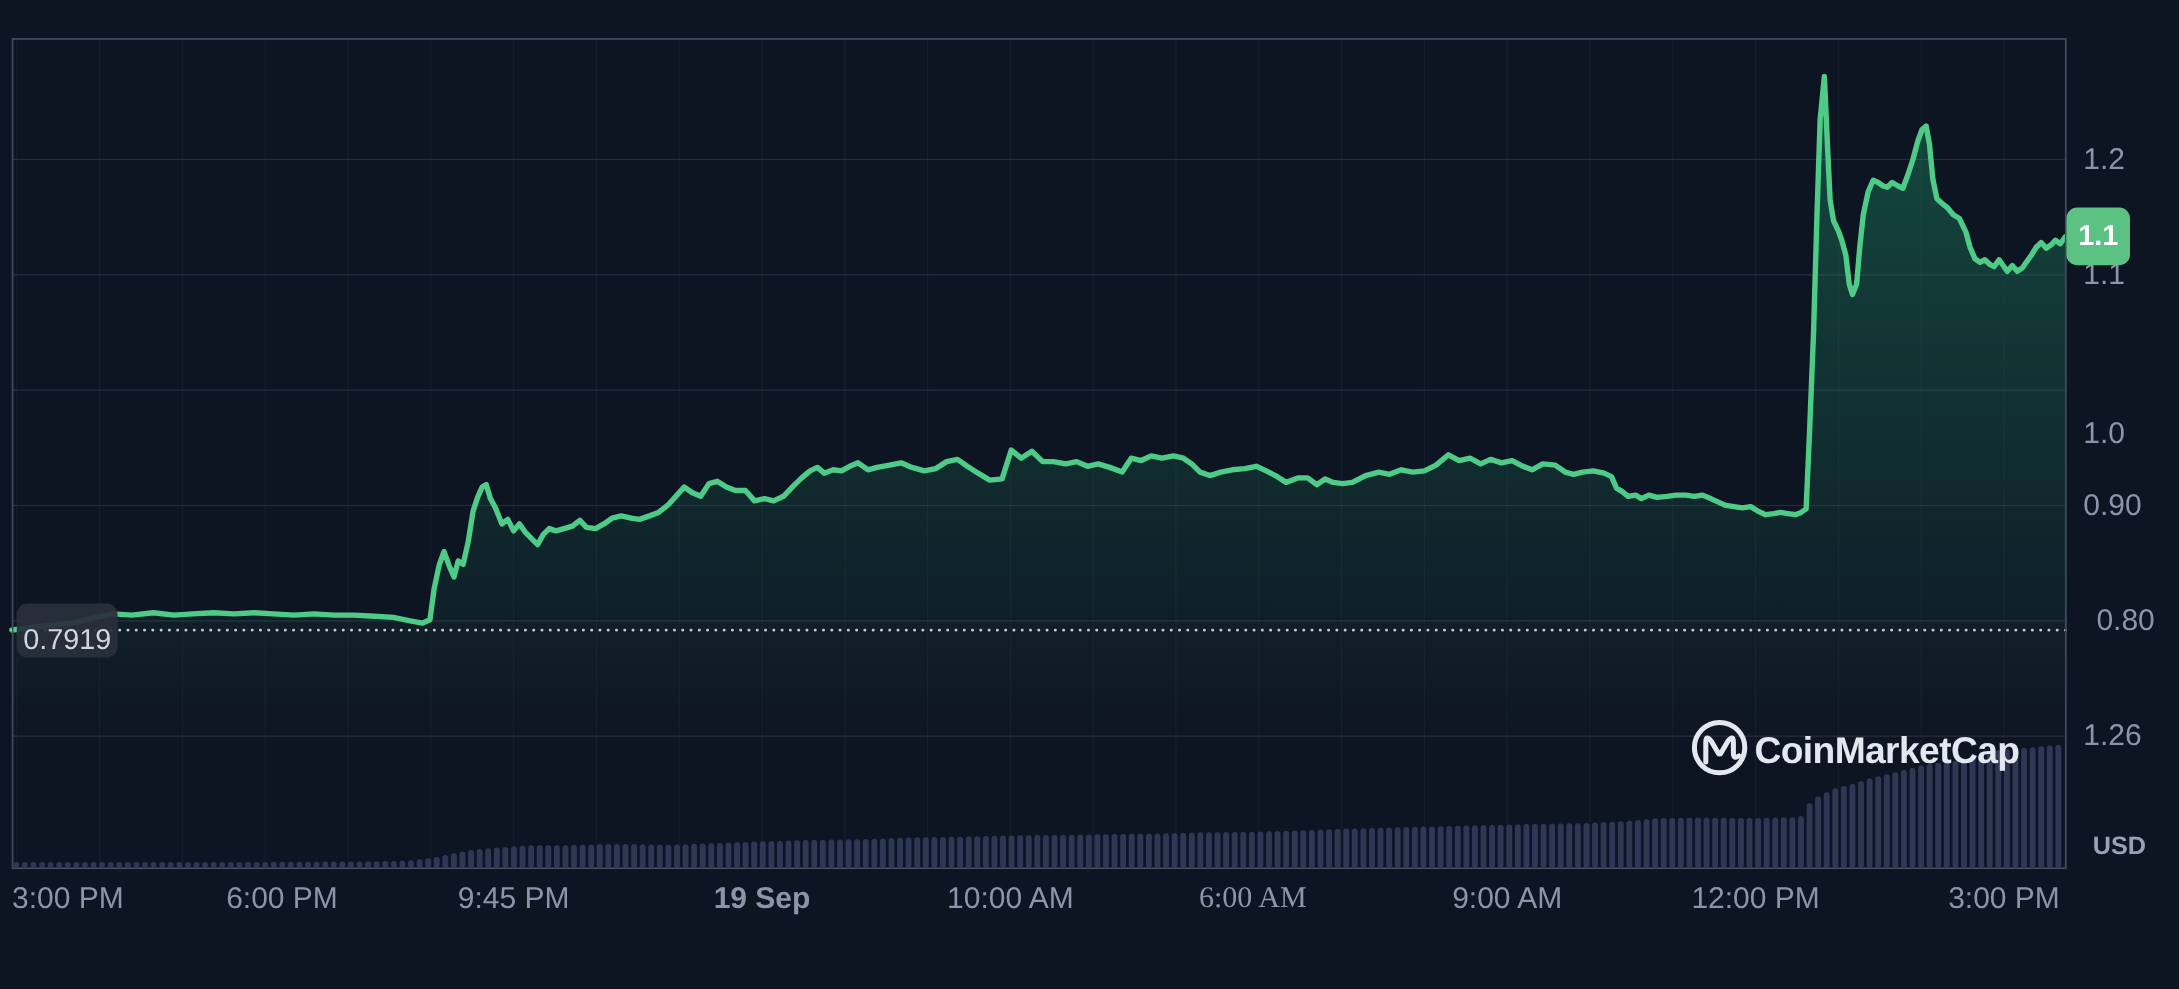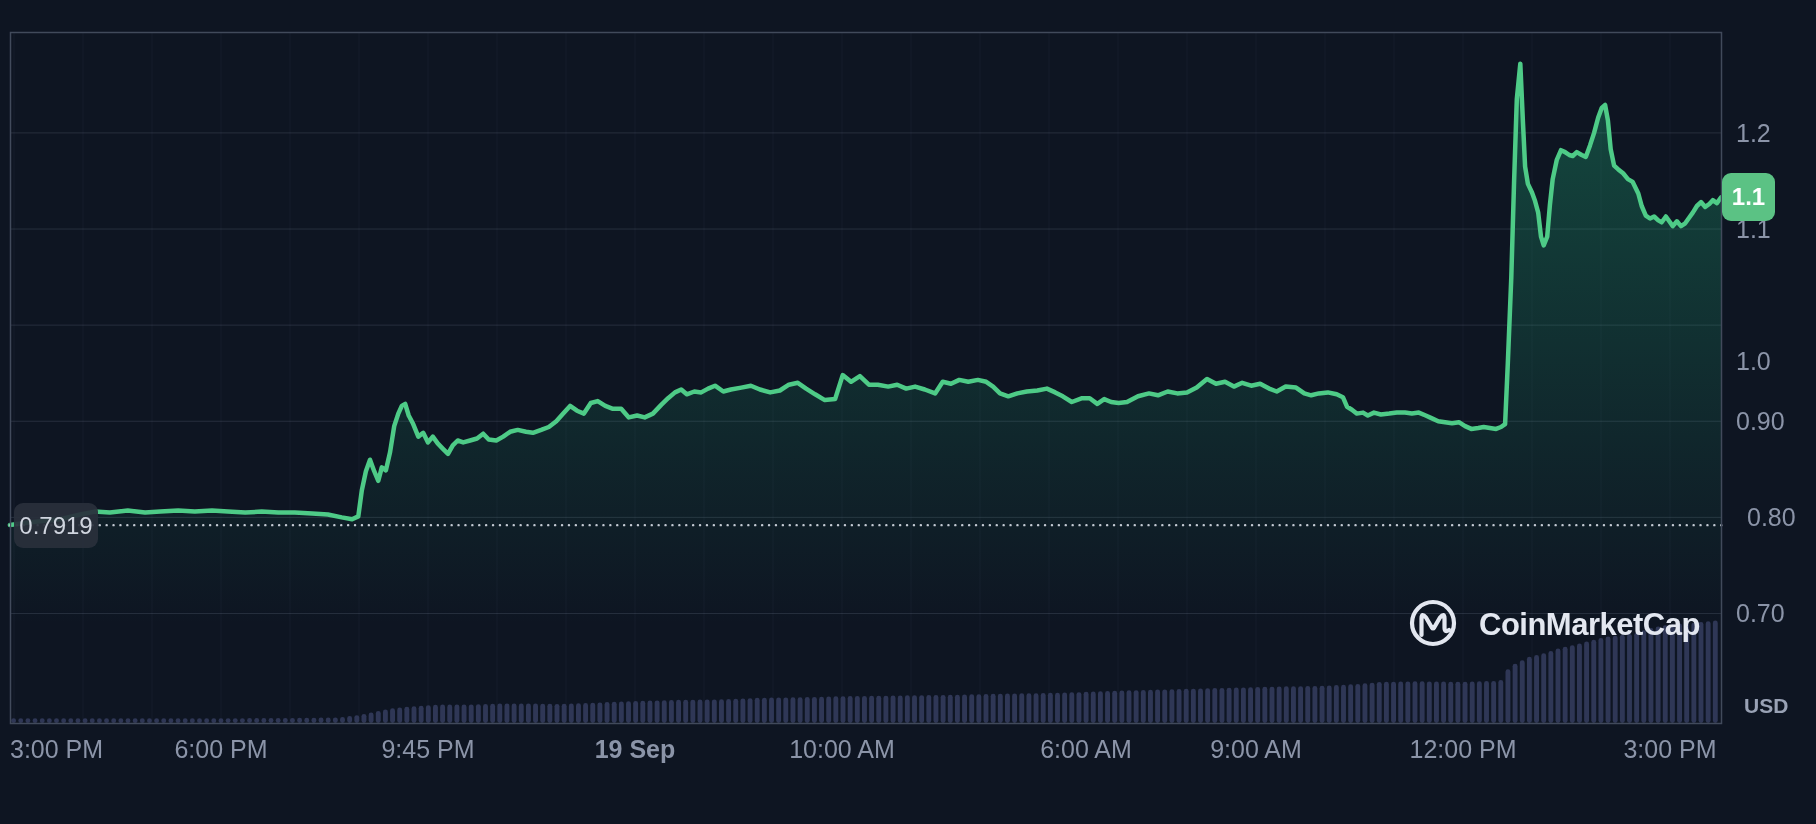--- a/index.html
+++ b/index.html
@@ -16,21 +16,21 @@
               font-size:21px;font-weight:bold;z-index:2;}
   #price-badge{position:absolute;left:1722px;top:173px;width:53px;height:48px;
                background:var(--c-badge,#5bc284);border-radius:9px;z-index:4;
                display:flex;align-items:center;justify-content:center;
                color:var(--c-badge-text,#fff);font-size:24px;font-weight:bold;}
   #ref-badge{position:absolute;left:14px;top:503px;width:84px;height:45px;
              background:var(--c-refbg,rgba(41,47,59,0.93));border-radius:9px;z-index:4;
              display:flex;align-items:center;justify-content:center;
              color:var(--c-reftext,#d0d5df);font-size:24px;}
   #watermark{position:absolute;left:1407px;top:597px;z-index:3;display:flex;
-             align-items:center;gap:20px;color:var(--c-wm,#e3e7f0);}
+             align-items:center;gap:3px;color:var(--c-wm,#e3e7f0);}
   #watermark .wm-text{font-size:31px;font-weight:bold;letter-spacing:-0.5px;line-height:52px;}
 </style>
 </head>
 <body>
 
 <div id="chart-root">
   <svg id="chart-svg" width="1816" height="824">
       <defs>
         <linearGradient id="areaG" x1="0" y1="0" x2="0" y2="1">
           <stop offset="0%" stop-color="rgba(34,197,133,0.30)"></stop>
@@ -312,41 +312,41 @@
       <line x1="10" y1="525.146111111111" x2="1722" y2="525.146111111111" stroke="rgba(228,233,242,0.85)" stroke-width="2.4" stroke-dasharray="0.1 6.8" stroke-linecap="round"></line>
       <rect x="10.5" y="32.5" width="1711" height="691" fill="none" stroke="#414a5b" stroke-width="1.5"></rect>
     </svg>
 
   <div id="y-axis">
       <div class="axis-label y-label" style="top: 118.917px;">1.2</div>
       <div class="axis-label y-label" style="top: 215.028px;">1.1</div>
       <div class="axis-label y-label" style="top: 311.139px; margin-top: 36px;">1.0</div>
       <div class="axis-label y-label" style="top: 407.25px;">0.90</div>
       <div class="axis-label y-label" style="top: 503.361px; margin-left: 11px;">0.80</div>
-      <div class="axis-label y-label" style="top: 599.472px;">0.70</div>
+      <div class="axis-label y-label" style="top: 599.472px;">1.26</div>
     </div>
   <div id="x-axis">
       <div class="axis-label x-label first" style="left: 10px;">3:00 PM</div>
-      <div class="axis-label x-label" style="left: 221px;">6:00 PM</div>
+      <div class="axis-label x-label" style="left: 235px;">6:00 PM</div>
       <div class="axis-label x-label" style="left: 428px;">9:45 PM</div>
       <div class="axis-label x-label" style="left: 635px; font-weight: bold;">19 Sep</div>
       <div class="axis-label x-label" style="left: 842px;">10:00 AM</div>
-      <div class="axis-label x-label" style="left: 1086px;">6:00 AM</div>
+      <div class="axis-label x-label" style="left: 1044px; font-family: Liberation Serif, serif;">6:00 AM</div>
       <div class="axis-label x-label" style="left: 1256px;">9:00 AM</div>
       <div class="axis-label x-label" style="left: 1463px;">12:00 PM</div>
       <div class="axis-label x-label" style="left: 1670px;">3:00 PM</div>
     </div>
 
   <div id="unit-label">USD</div>
 
   <div id="price-badge" style="top: 173.311px;">
     <span>1.1</span>
   </div>
 
-  <div id="ref-badge" style="top: 503.146px;">
+  <div id="ref-badge" style="top: 503.146px; align-items: flex-end;">
     <span>0.7919</span>
   </div>
 
   <div id="watermark">
     <span>
       <svg width="52" height="52" viewBox="-26 -26 52 52">
         <circle cx="0" cy="0" r="21" fill="none" stroke="#e3e7f0" stroke-width="4.2"></circle>
         <path d="M -11.5 12 L -11.5 -4.5 Q -11.5 -11 -7 -5.5 L -1.2 4.5 Q 0 6.3 1.2 4.5 L 7 -5.5 Q 11.5 -11 11.5 -4.5 L 11.5 4.5 Q 11.5 10 16 7" fill="none" stroke="#e3e7f0" stroke-width="4.2" stroke-linecap="round" stroke-linejoin="round"></path>
       </svg>
     </span>

